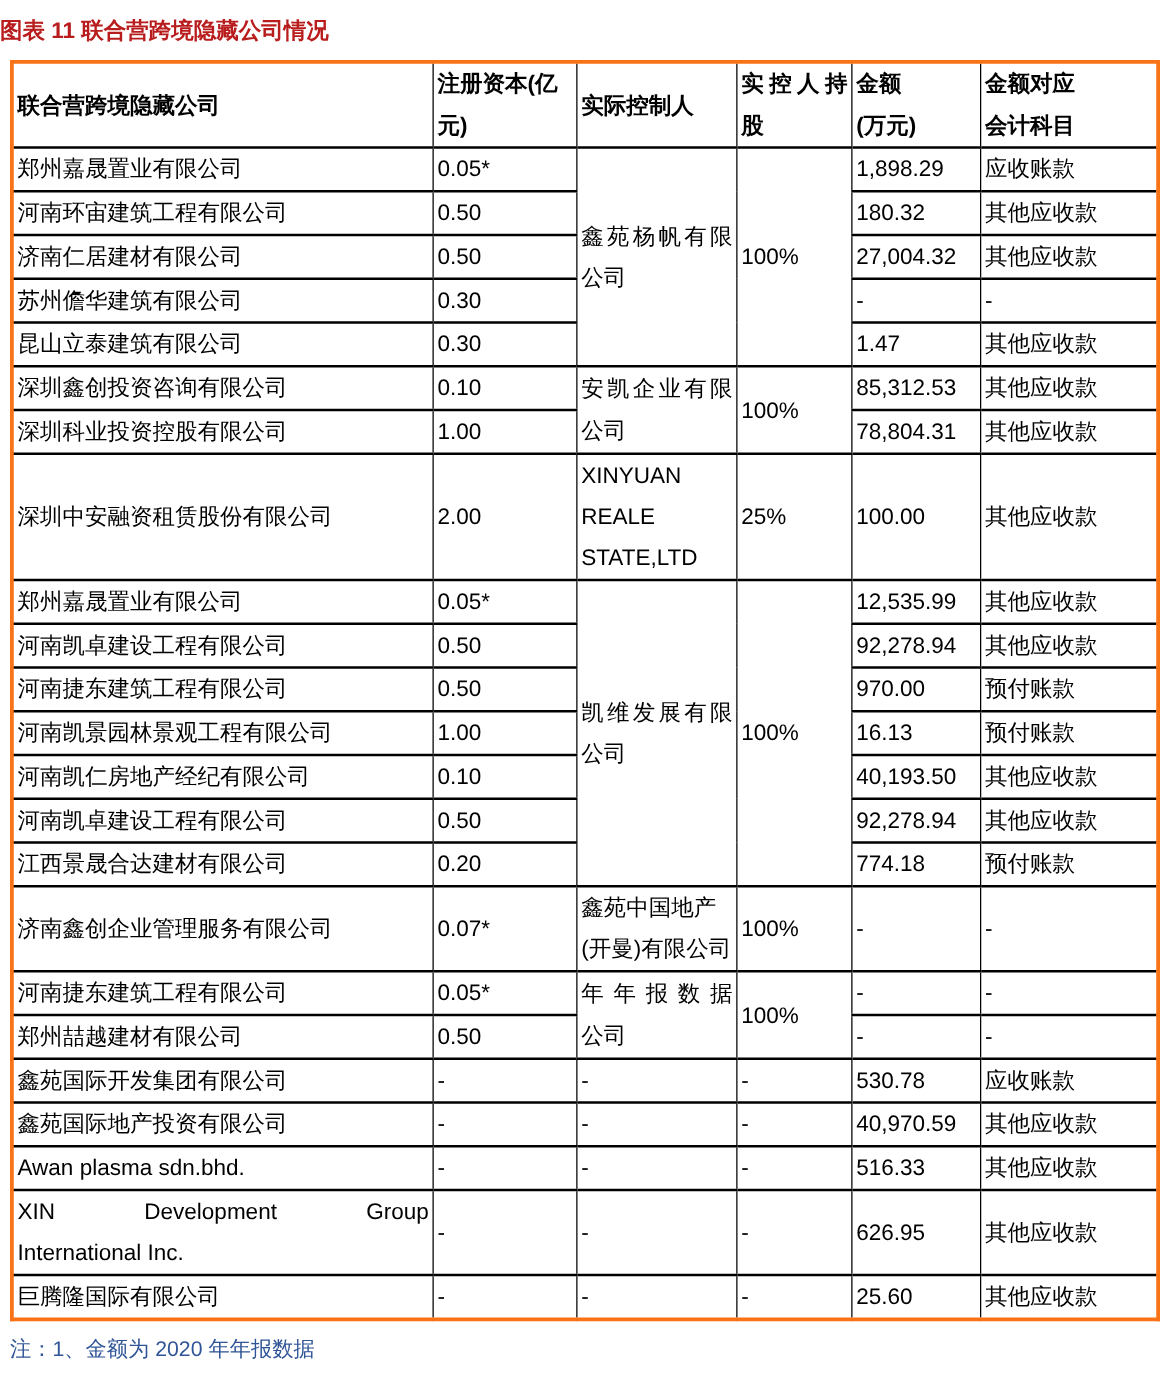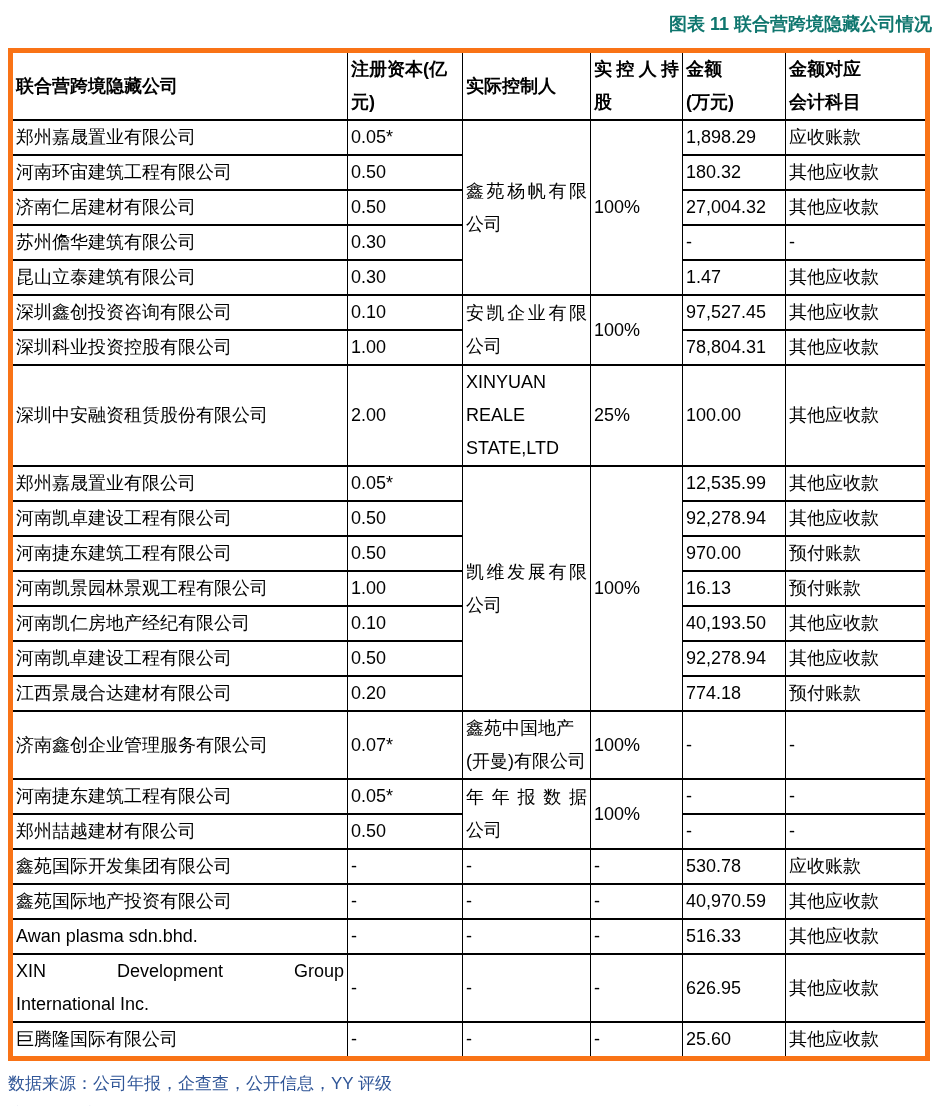--- a/index.html
+++ b/index.html
@@ -10,33 +10,33 @@
     font-family: "Liberation Sans", "DejaVu Sans", sans-serif;
     color: #000000;
   }
   .page {
     width: 932px;
     min-height: 1106px;
     box-sizing: border-box;
     padding-top: 12px;
   }
   .title {
-    text-align: right;
+    text-align: left;
     font-size: 18px;
     font-weight: bold;
-    color: #0f766e;
+    color: #b91c1c;
     line-height: 24px;
     margin-bottom: 12px;
   }
   table.report {
     border-collapse: collapse;
     table-layout: fixed;
     width: 917px;
     margin-left: 8px;
-    border: 5px solid #f97316;
+    border: 3px solid #f97316;
   }
   .w0 { width: 337px; }
   .w1 { width: 115px; }
   .w2 { width: 128px; }
   .w3 { width: 92px;  }
   .w4 { width: 103px; }
   .w5 { width: 142px; }
   table.report th, table.report td {
     border: 1px solid #000000;
     border-top: 2px solid #000000;
@@ -145,21 +145,21 @@
           <td class="c5">其他应收款</td>
         </tr>
         <tr>
           <td class="c0">深圳鑫创投资咨询有限公司</td>
           <td class="c1">0.10</td>
           <td class="c2" rowspan="2">
             <div class="ln spread">安凯企业有限</div>
             <div class="ln">公司</div>
           </td>
           <td class="c3" rowspan="2">100%</td>
-          <td class="c4">97,527.45</td>
+          <td class="c4">85,312.53</td>
           <td class="c5">其他应收款</td>
         </tr>
         <tr>
           <td class="c0">深圳科业投资控股有限公司</td>
           <td class="c1">1.00</td>
           <td class="c4">78,804.31</td>
           <td class="c5">其他应收款</td>
         </tr>
         <tr>
           <td class="c0">深圳中安融资租赁股份有限公司</td>
@@ -288,18 +288,17 @@
           <td class="c1">-</td>
           <td class="c2">-</td>
           <td class="c3">-</td>
           <td class="c4">25.60</td>
           <td class="c5">其他应收款</td>
         </tr>
       </tbody>
   </table>
 
   <div class="footer">
-    <div>数据来源：公司年报，企查查，公开信息，YY 评级</div>
     <div>注：1、金额为 2020 年年报数据</div>
 
   </div>
 
 </div>
 
 </body></html>

